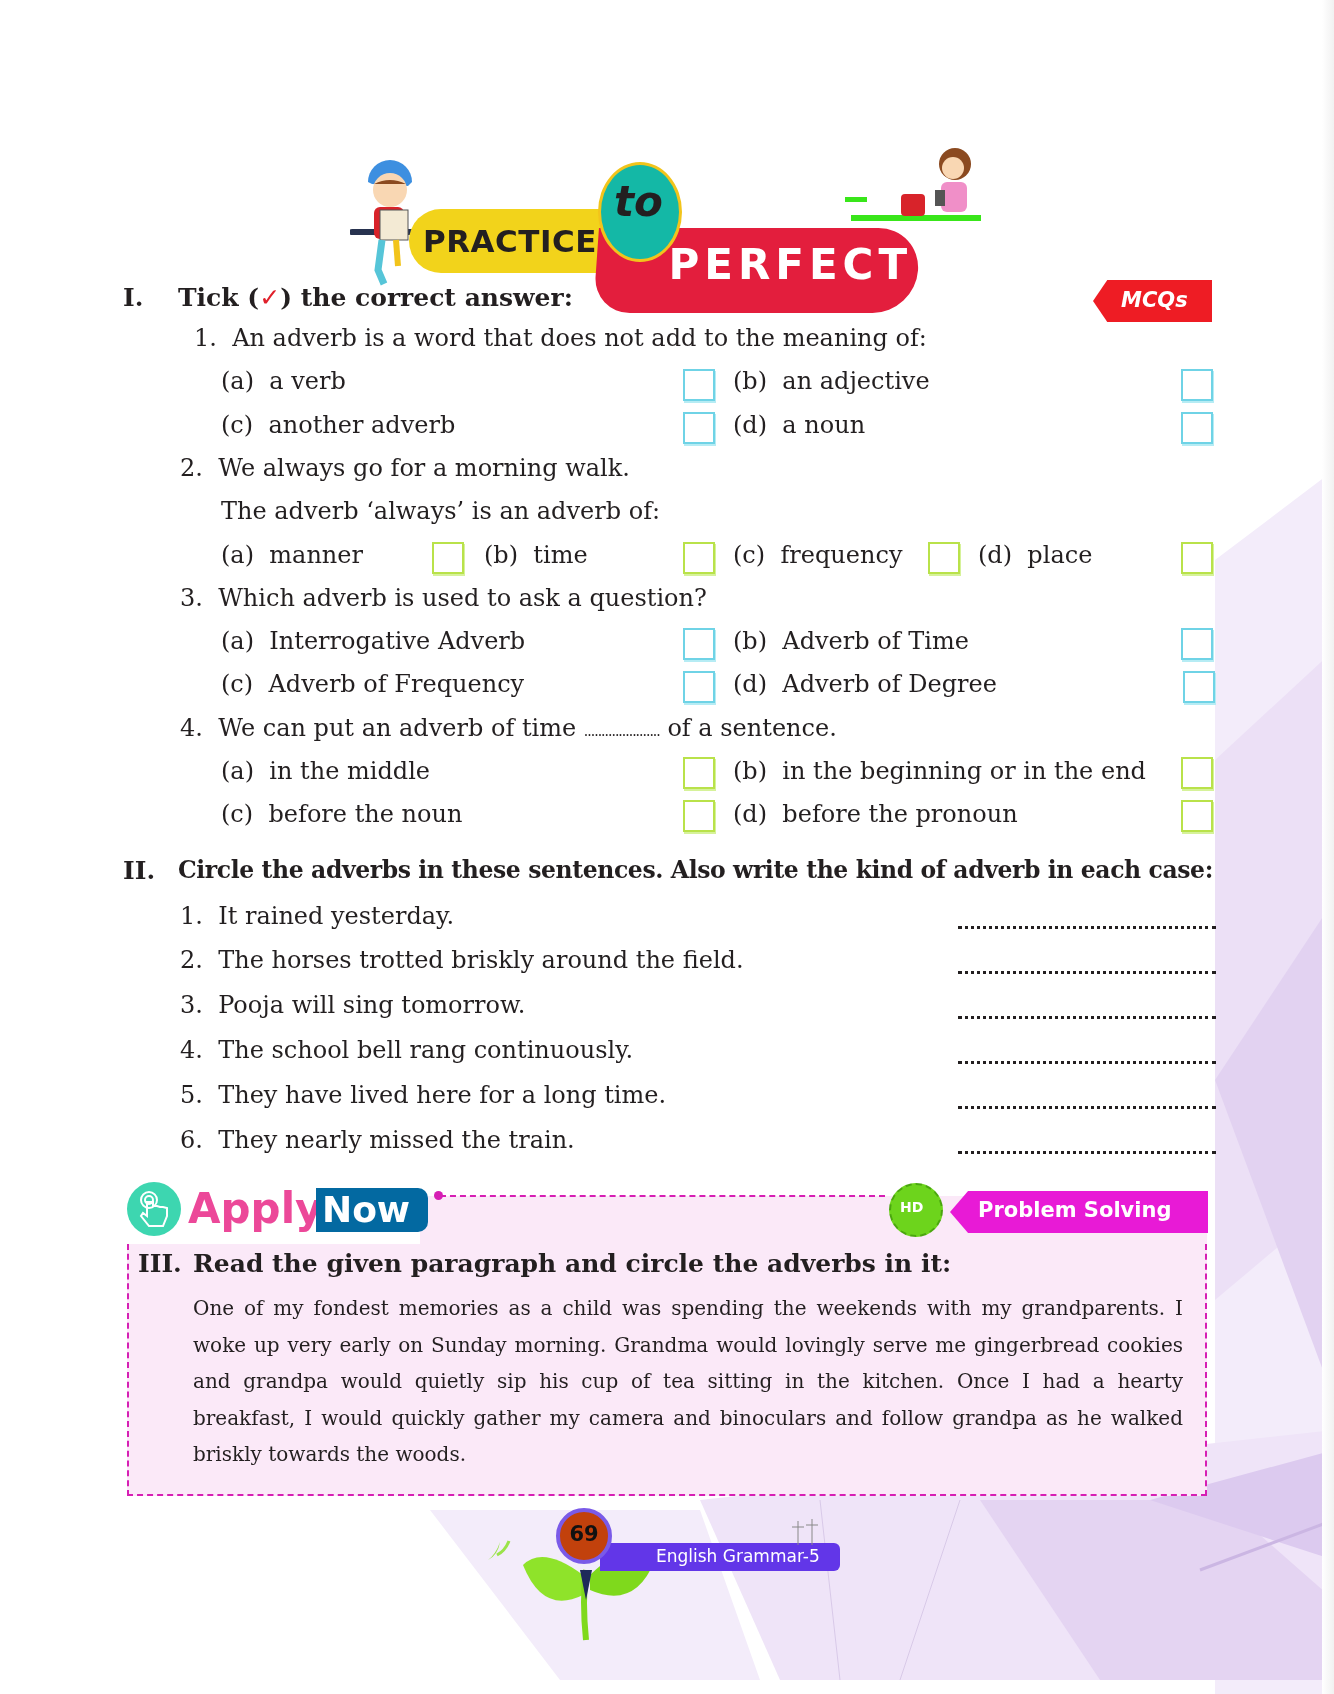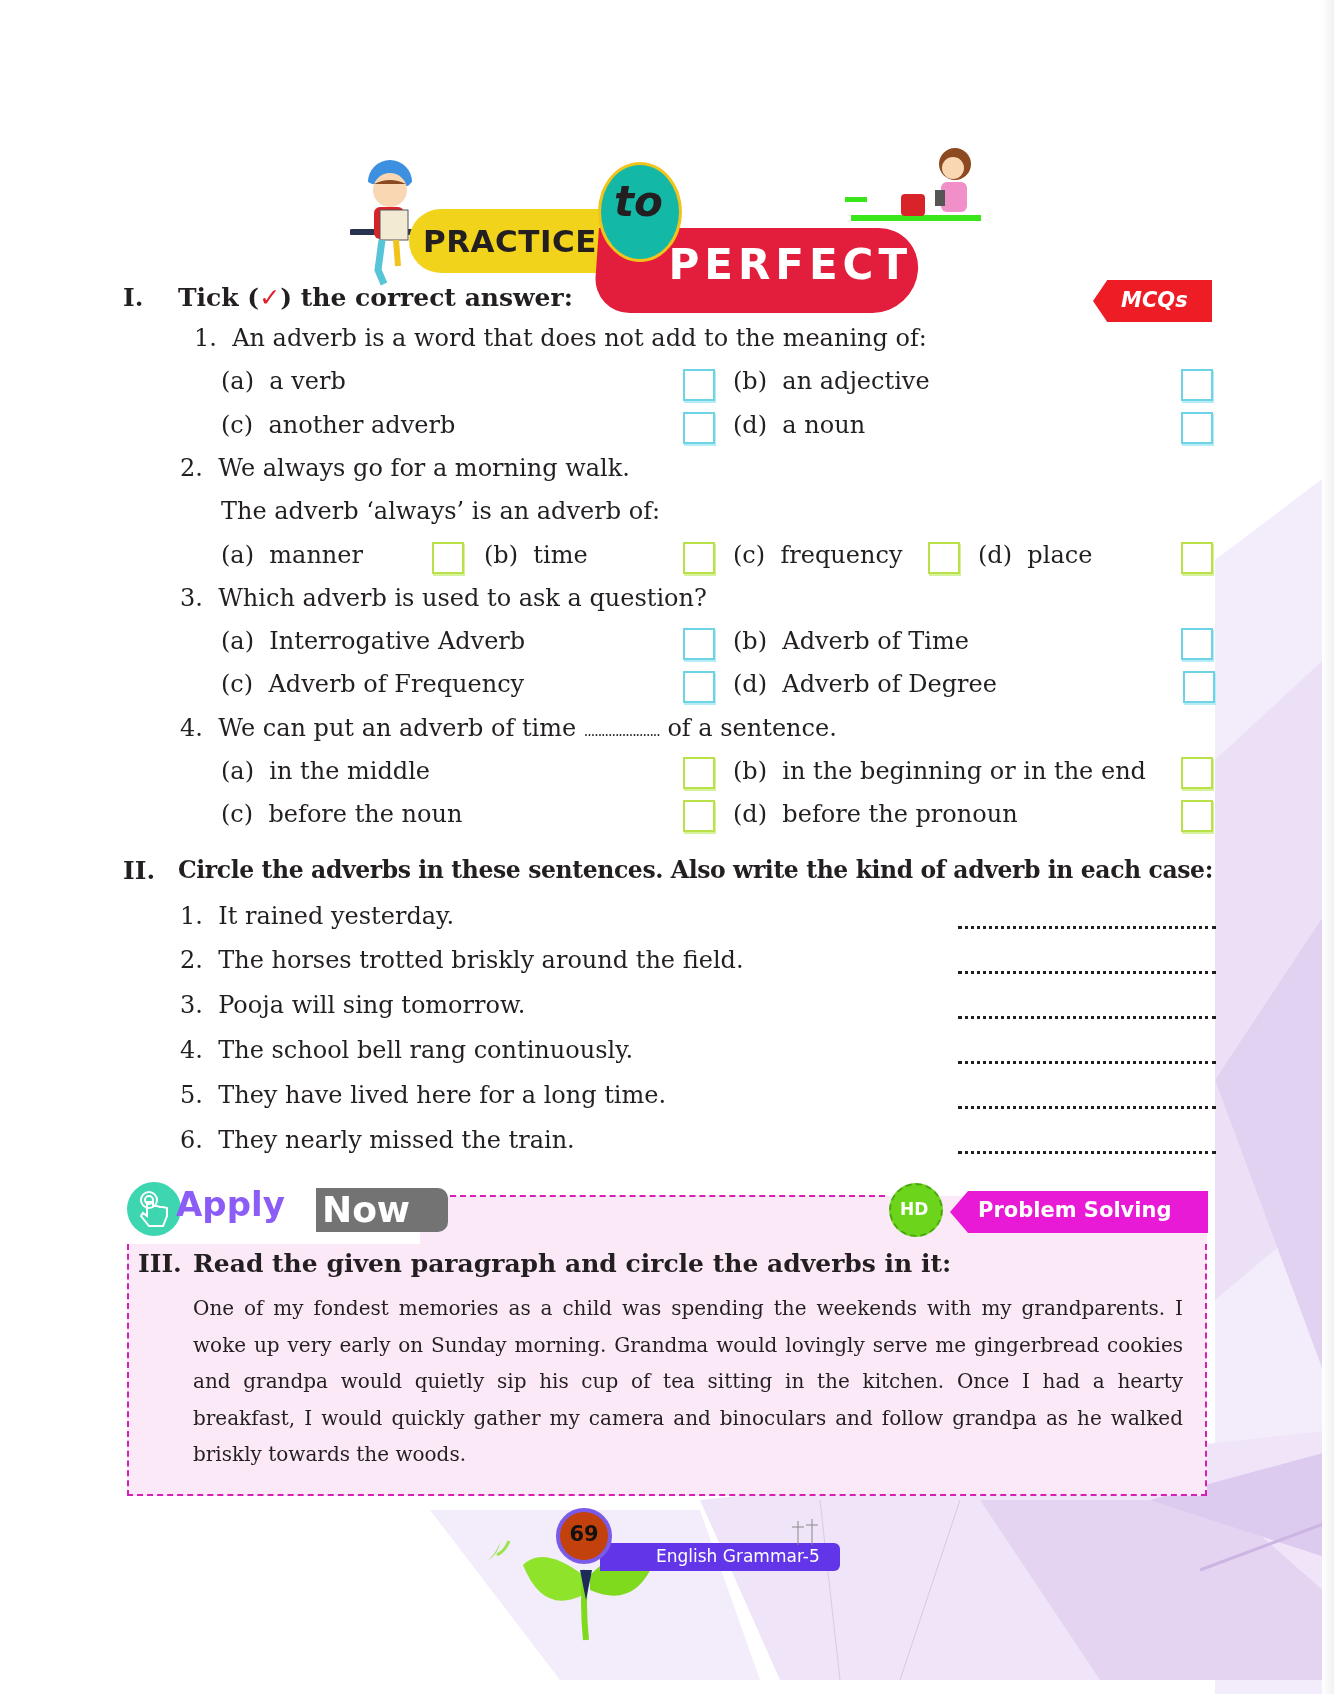--- a/index.html
+++ b/index.html
@@ -34,25 +34,25 @@
   .dots { position:absolute; height:2px; border-bottom:3px dotted #231f20; }
 
   
   .apply-box { position:absolute; left:127px; top:1244px; width:1080px; height:252px; background:#fbe9f8;
                border:2px dashed #d61fb4; border-top:none; box-sizing:border-box; }
   .apply-top-fill { position:absolute; left:420px; top:1196px; width:787px; height:48px; background:#fbe9f8; }
   .apply-dash-line { position:absolute; left:440px; top:1195px; width:445px; border-top:2px dashed #d61fb4; }
   .apply-dot { position:absolute; left:434px; top:1191px; width:9px; height:9px; border-radius:50%; background:#d61fb4; }
   .hand-circle { position:absolute; left:127px; top:1182px; width:54px; height:54px; border-radius:50%; background:#3dd6b0; }
   .hand-circle svg { position:absolute; left:10px; top:8px; }
-  .apply-word { position:absolute; left:176px; top:1184px; font-family:"DejaVu Sans", sans-serif; font-weight:bold; font-size:34px; color:#8b5cf6; }
-  .now-box { position:absolute; left:316px; top:1188px; width:112px; height:44px; background:#737373; border-radius:0 10px 10px 0;padding-left:20px; }
+  .apply-word { position:absolute; left:188px; top:1184px; font-family:"DejaVu Sans", sans-serif; font-weight:bold; font-size:42px; color:#ec4899; }
+  .now-box { position:absolute; left:316px; top:1188px; width:112px; height:44px; background:#0369a1; border-radius:0 10px 10px 0; }
   .now-box span { position:absolute; left:6px; top:1px; font-family:"DejaVu Sans", sans-serif; font-weight:bold; font-size:36px; color:#ffffff; }
   .hd-circle { position:absolute; left:889px; top:1183px; width:54px; height:54px; border-radius:50%; background:#6dd41c; border:2px dashed #4aa60e; box-sizing:border-box; }
-  .hd-circle span { position:absolute; left:9px; top:14px; font-family:"DejaVu Sans", sans-serif; font-weight:bold; font-size:17px; color:#fff; }
+  .hd-circle span { position:absolute; left:9px; top:14px; font-family:"DejaVu Sans", sans-serif; font-weight:bold; font-size:14px; color:#fff; }
   .ps-tag { position:absolute; left:950px; top:1191px; width:258px; height:42px; background:#e81ad6;
             clip-path:polygon(7% 0,100% 0,100% 100%,7% 100%,0 50%); }
   .ps-tag span { position:absolute; left:28px; top:7px; font-family:"DejaVu Sans", sans-serif; font-weight:bold; font-size:21px; color:#fff; }
   .para { position:absolute; left:193px; top:1290px; width:990px; font-size:20px; line-height:36.5px; text-align:justify; }
 
   
   .footer-banner { position:absolute; left:600px; top:1543px; width:240px; height:28px; background:#6236e8; border-radius:0 6px 6px 0; }
   .footer-banner span { position:absolute; left:56px; top:3px; font-family:"DejaVu Sans", sans-serif; font-size:17px; color:#fff; }
   .page-circle { position:absolute; left:556px; top:1508px; width:56px; height:56px; border-radius:50%; background:#c2410c; border:4px solid #7a5ae8; box-sizing:border-box; }
   .page-circle span { position:absolute; left:0; width:48px; text-align:center; top:10px; font-family:"DejaVu Sans", sans-serif; font-weight:bold; font-size:21px; color:#111; }

